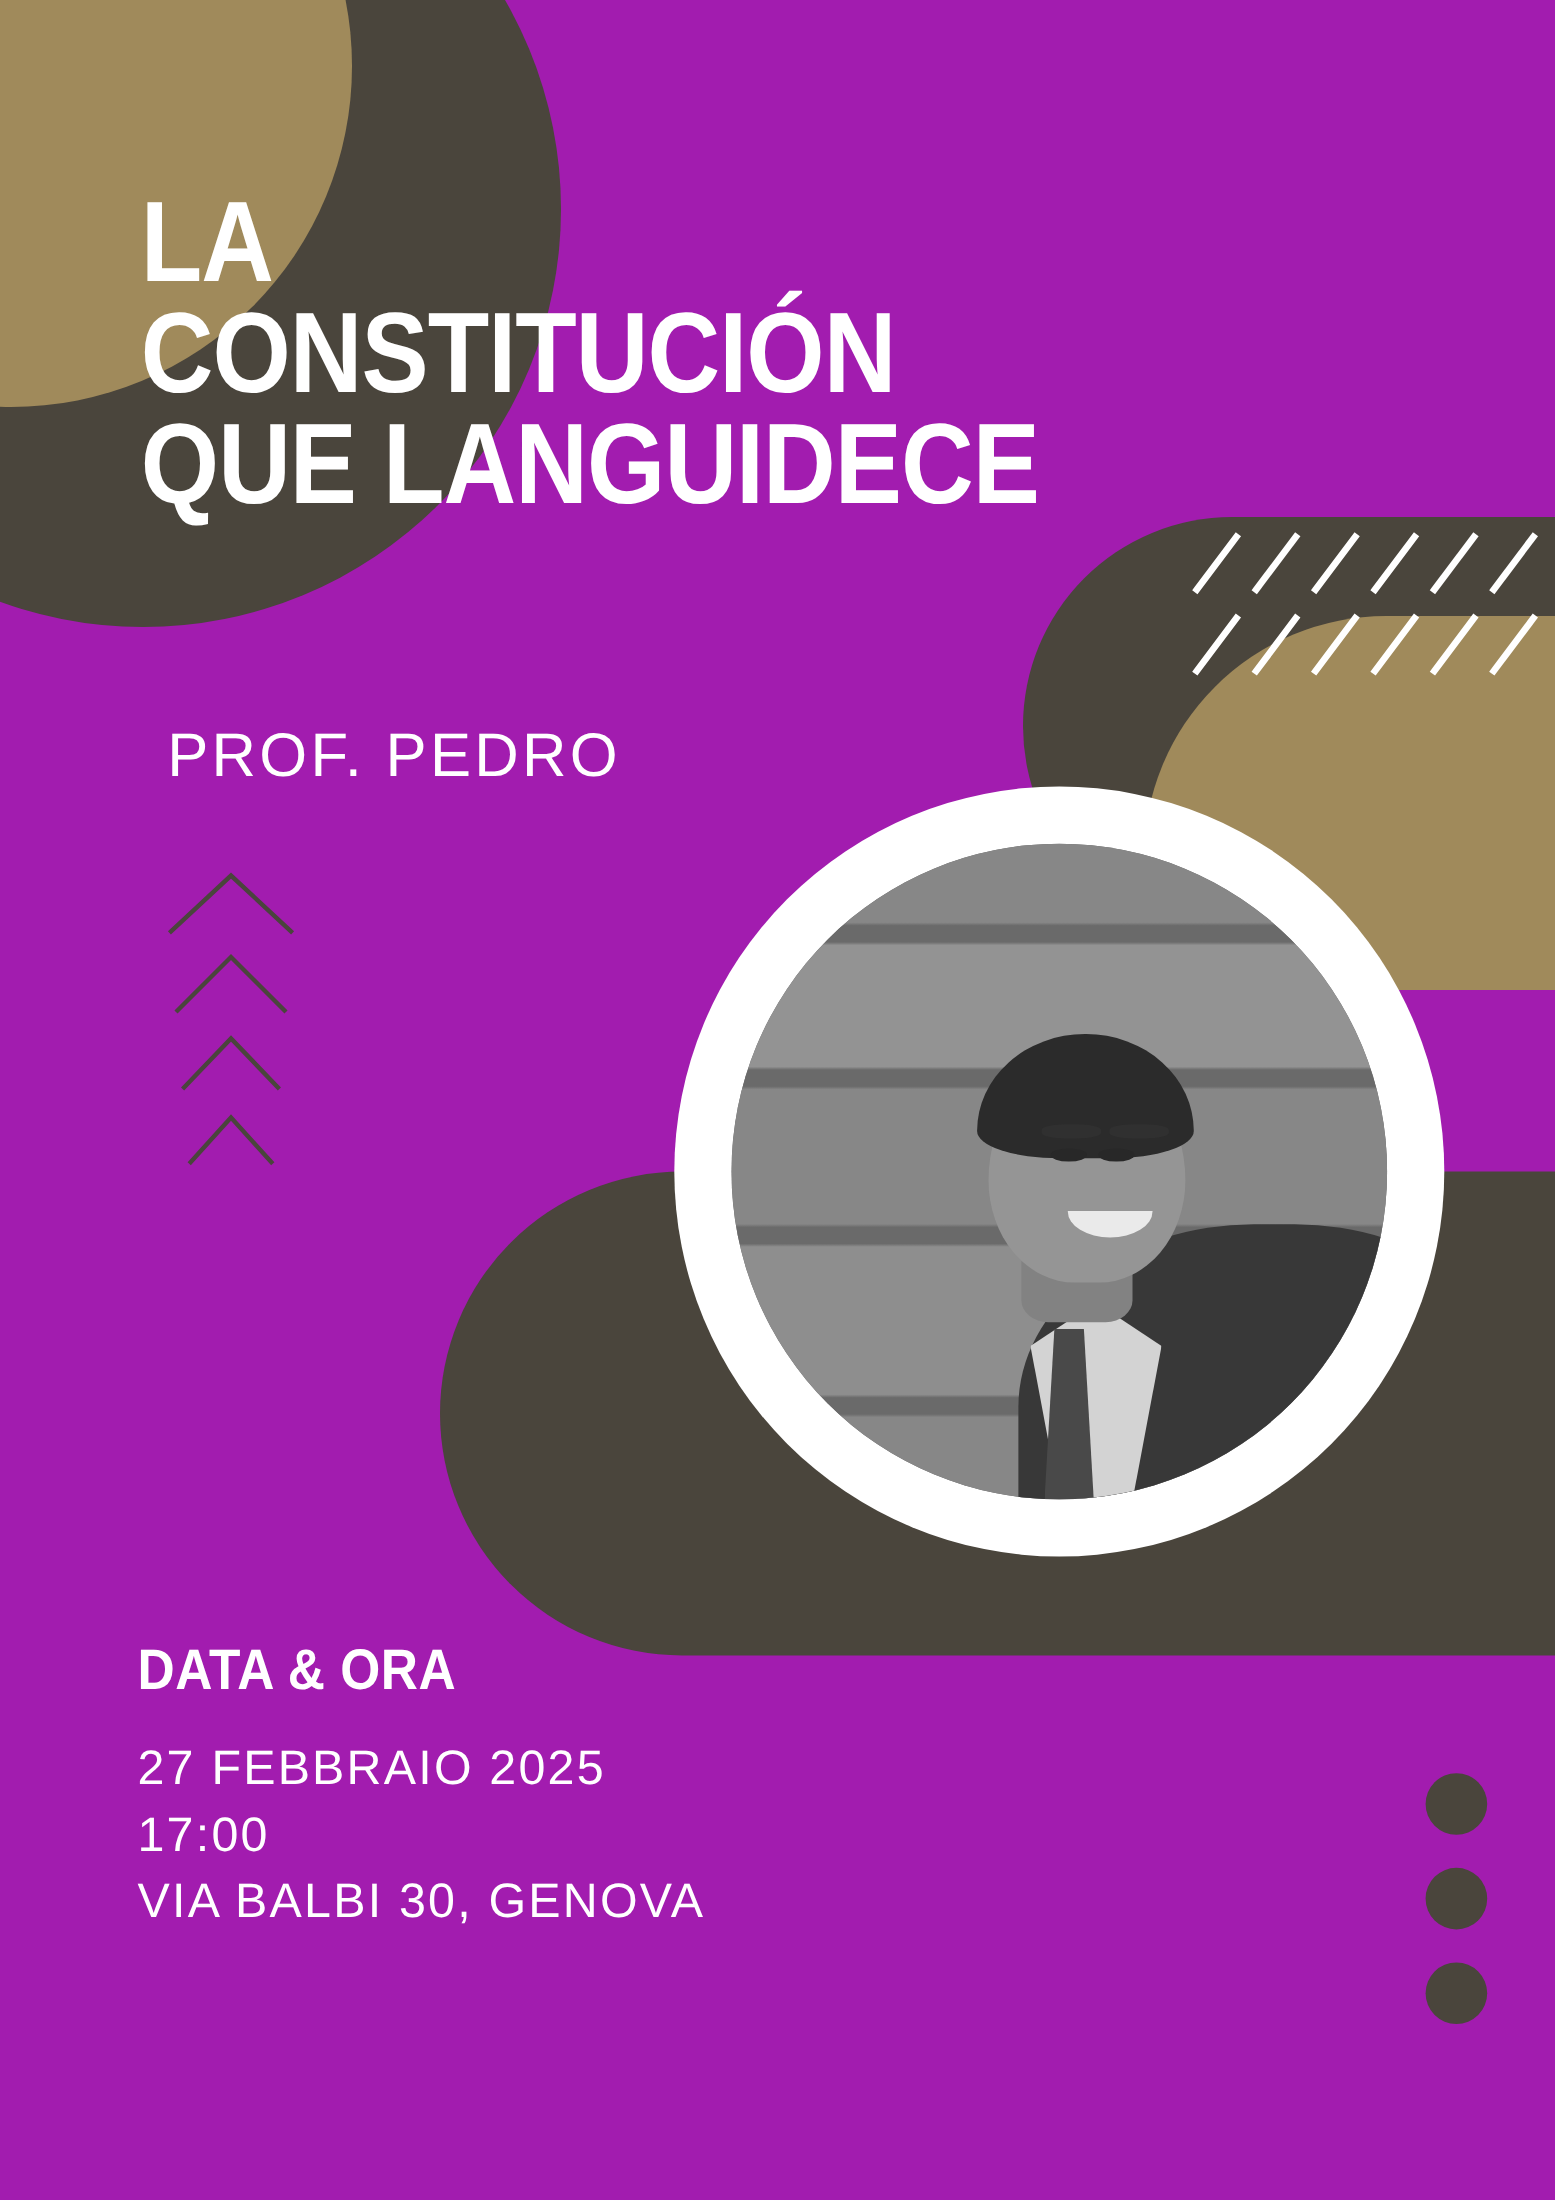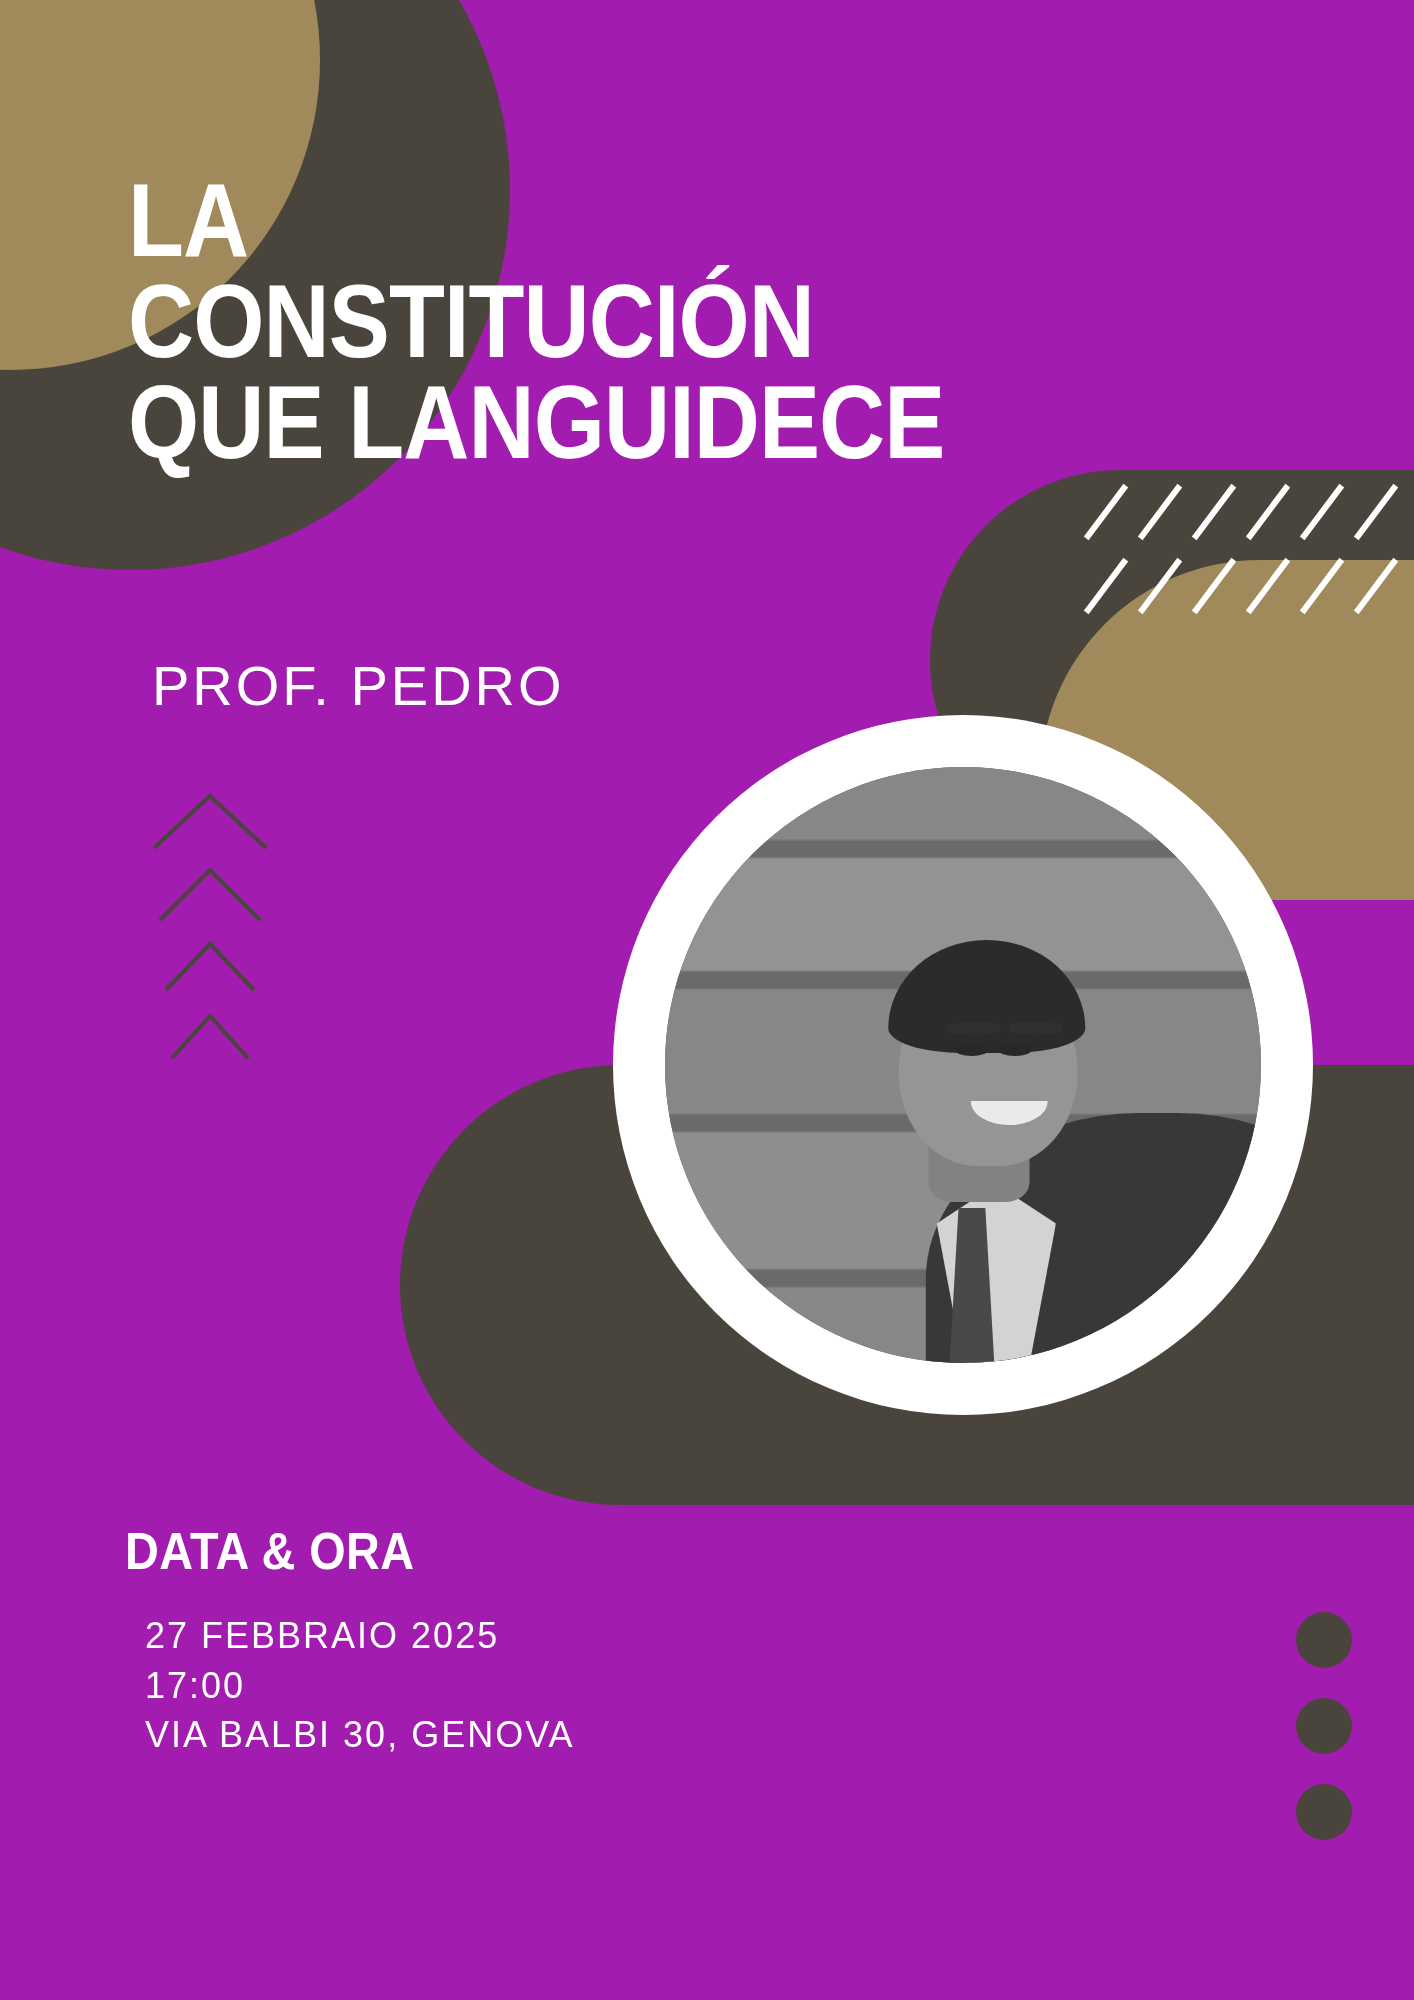--- a/index.html
+++ b/index.html
@@ -291,26 +291,25 @@
     font-weight: bold;
     font-size: 52px;
     letter-spacing: 0.5px;
     text-transform: uppercase;
     transform: scaleX(0.9);
     transform-origin: left center;
     margin-bottom: 30px;
   }
   .info-line {
     color: #ffffff;
-    font-size: 36px;
+    font-size: 44px;
     line-height: 1.38;
     letter-spacing: 2px;
     text-transform: uppercase;
     white-space: nowrap;
-    margin-left: 20px;
   }
 </style>
 </head>
 <body>
 
 <div id="poster">
 
   <div class="shape" id="dark-circle-topleft"></div>
   <div class="shape" id="tan-circle-topleft"></div>
   <div class="shape" id="dark-blob-right"></div>

